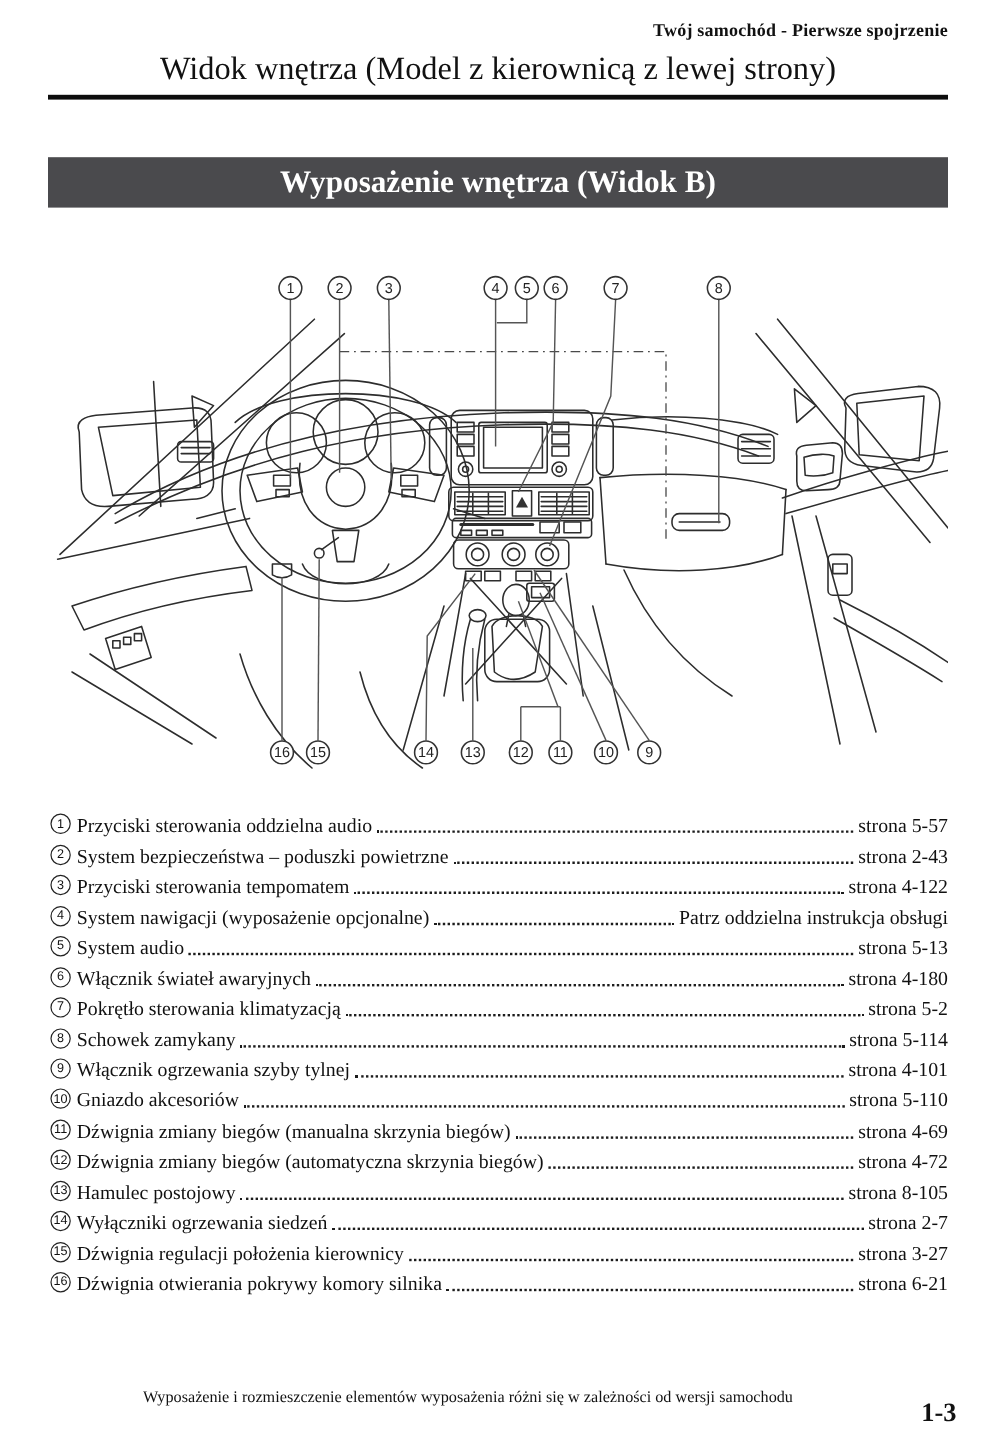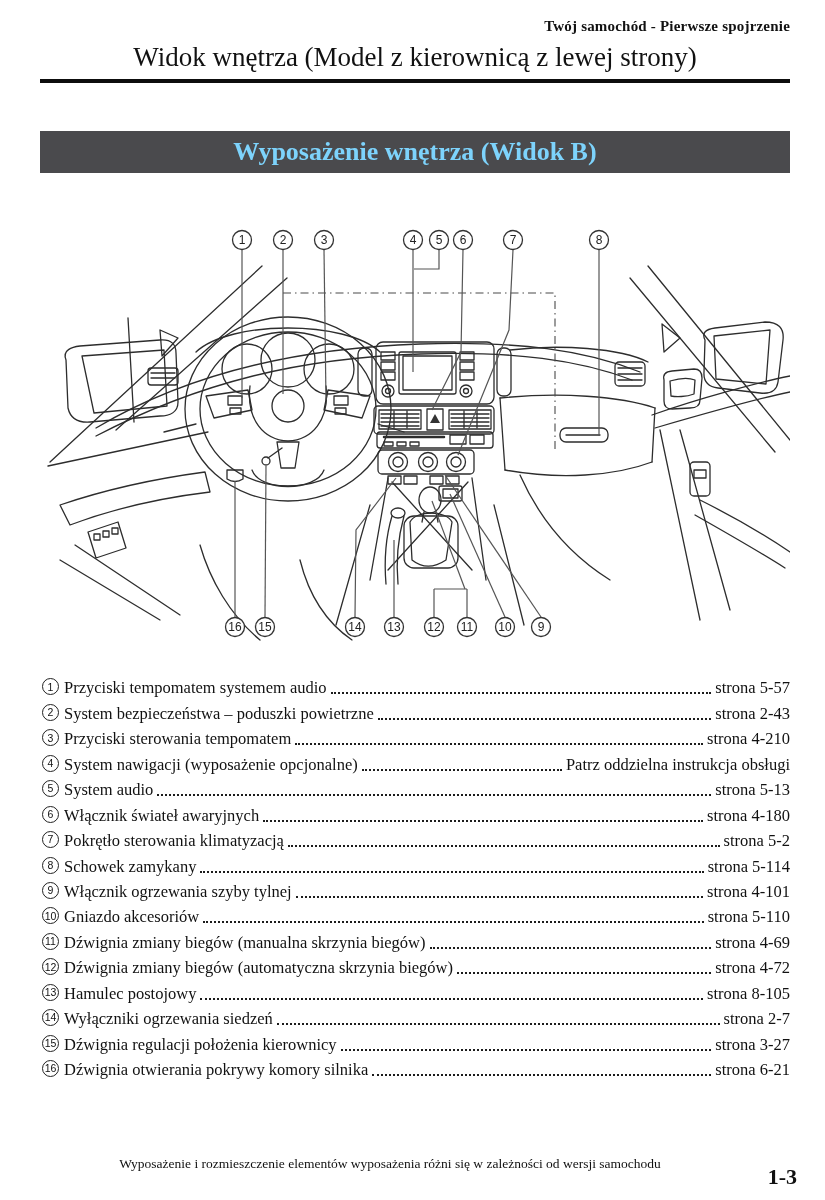--- a/index.html
+++ b/index.html
@@ -12,21 +12,21 @@
   }
   .page-title{
     position:absolute;top:42px;left:40px;width:750px;text-align:center;
     font-size:27px;font-weight:normal;white-space:nowrap;
   }
   .title-rule{
     position:absolute;top:79px;left:40px;width:750px;height:4px;background:#0d0d0d;
   }
   .banner{
     position:absolute;top:131px;left:40px;width:750px;height:42px;background:#4a4a4d;
-    color:#7dd3fc;font-size:26px;font-weight:bold;text-align:center;line-height:42px;
+    color:#ffffff;font-size:26px;font-weight:bold;text-align:center;line-height:42px;
   }
   .diagram{
     position:absolute;top:228px;left:40px;width:750px;height:432px;
   }
   .legend{
     position:absolute;top:673px;left:40px;width:750px;font-size:16.5px;
   }
   .row{
     display:flex;align-items:flex-end;height:25.45px;white-space:nowrap;
   }
@@ -300,35 +300,35 @@
         <g class="callout">
           <circle cx="235" cy="627" r="9.5"></circle>
           <text x="235" y="631">16</text>
         </g>
       </g>
   </svg>
 
   <div class="legend" id="legend">
       <div class="row">
         <span class="circ">1</span>
-        <span class="label">Przyciski tempomatem systemem audio</span>
+        <span class="label">Przyciski sterowania oddzielna audio</span>
         <span class="dots"></span>
         <span class="ref">strona 5-57</span>
       </div>
       <div class="row">
         <span class="circ">2</span>
         <span class="label">System bezpieczeństwa – poduszki powietrzne</span>
         <span class="dots"></span>
         <span class="ref">strona 2-43</span>
       </div>
       <div class="row">
         <span class="circ">3</span>
         <span class="label">Przyciski sterowania tempomatem</span>
         <span class="dots"></span>
-        <span class="ref">strona 4-210</span>
+        <span class="ref">strona 4-122</span>
       </div>
       <div class="row">
         <span class="circ">4</span>
         <span class="label">System nawigacji (wyposażenie opcjonalne)</span>
         <span class="dots"></span>
         <span class="ref">Patrz oddzielna instrukcja obsługi</span>
       </div>
       <div class="row">
         <span class="circ">5</span>
         <span class="label">System audio</span>

